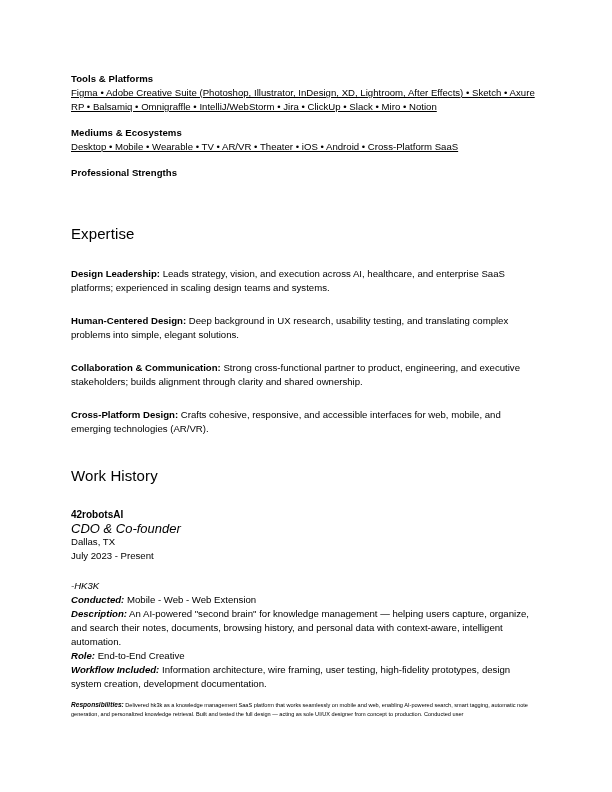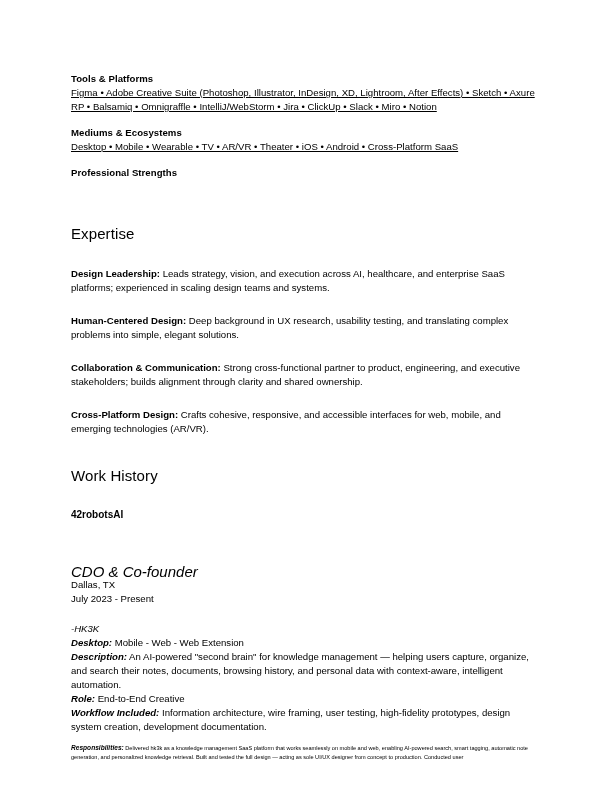--- a/index.html
+++ b/index.html
@@ -45,24 +45,23 @@
   }
   .expertise-item .term{ font-weight:bold; }
   #work-history-section{ margin-top:31px; }
   .job{ margin-top:23px; }
   .job-company{
     font-size:10px;
     font-weight:bold;
     line-height:13.5px;
   }
   .job-role{
-    font-size:15px;
+    font-size:13px;
     font-style:italic;
     line-height:13.5px;
-    margin-top:43px;
   }
   .job-location,.job-dates{
     font-size:9.6px;
     line-height:13.5px;
   }
   .project{ margin-top:17px; }
   .project-name{
     font-size:9.6px;
     font-weight:normal;
     font-style:italic;
@@ -130,21 +129,21 @@
     <div class="job">
       <div class="job-company">42robotsAI</div>
       <div class="job-role">CDO &amp; Co-founder</div>
       <div class="job-location">Dallas, TX</div>
       <div class="job-dates">July 2023 - Present</div>
 
       <div class="project">
         <div class="project-name">-HK3K</div>
 
         <div class="project-line">
-          <span class="lbl">Desktop:</span><span> Mobile - Web - Web Extension</span>
+          <span class="lbl">Conducted:</span><span> Mobile - Web - Web Extension</span>
         </div>
 
         <div class="project-line">
           <span class="lbl">Description:</span><span> An AI-powered "second brain" for knowledge management — helping users capture, organize, and search their notes, documents, browsing history, and personal data with context-aware, intelligent automation.</span>
         </div>
 
         <div class="project-line">
           <span class="lbl">Role:</span><span> End-to-End Creative</span>
         </div>
 

